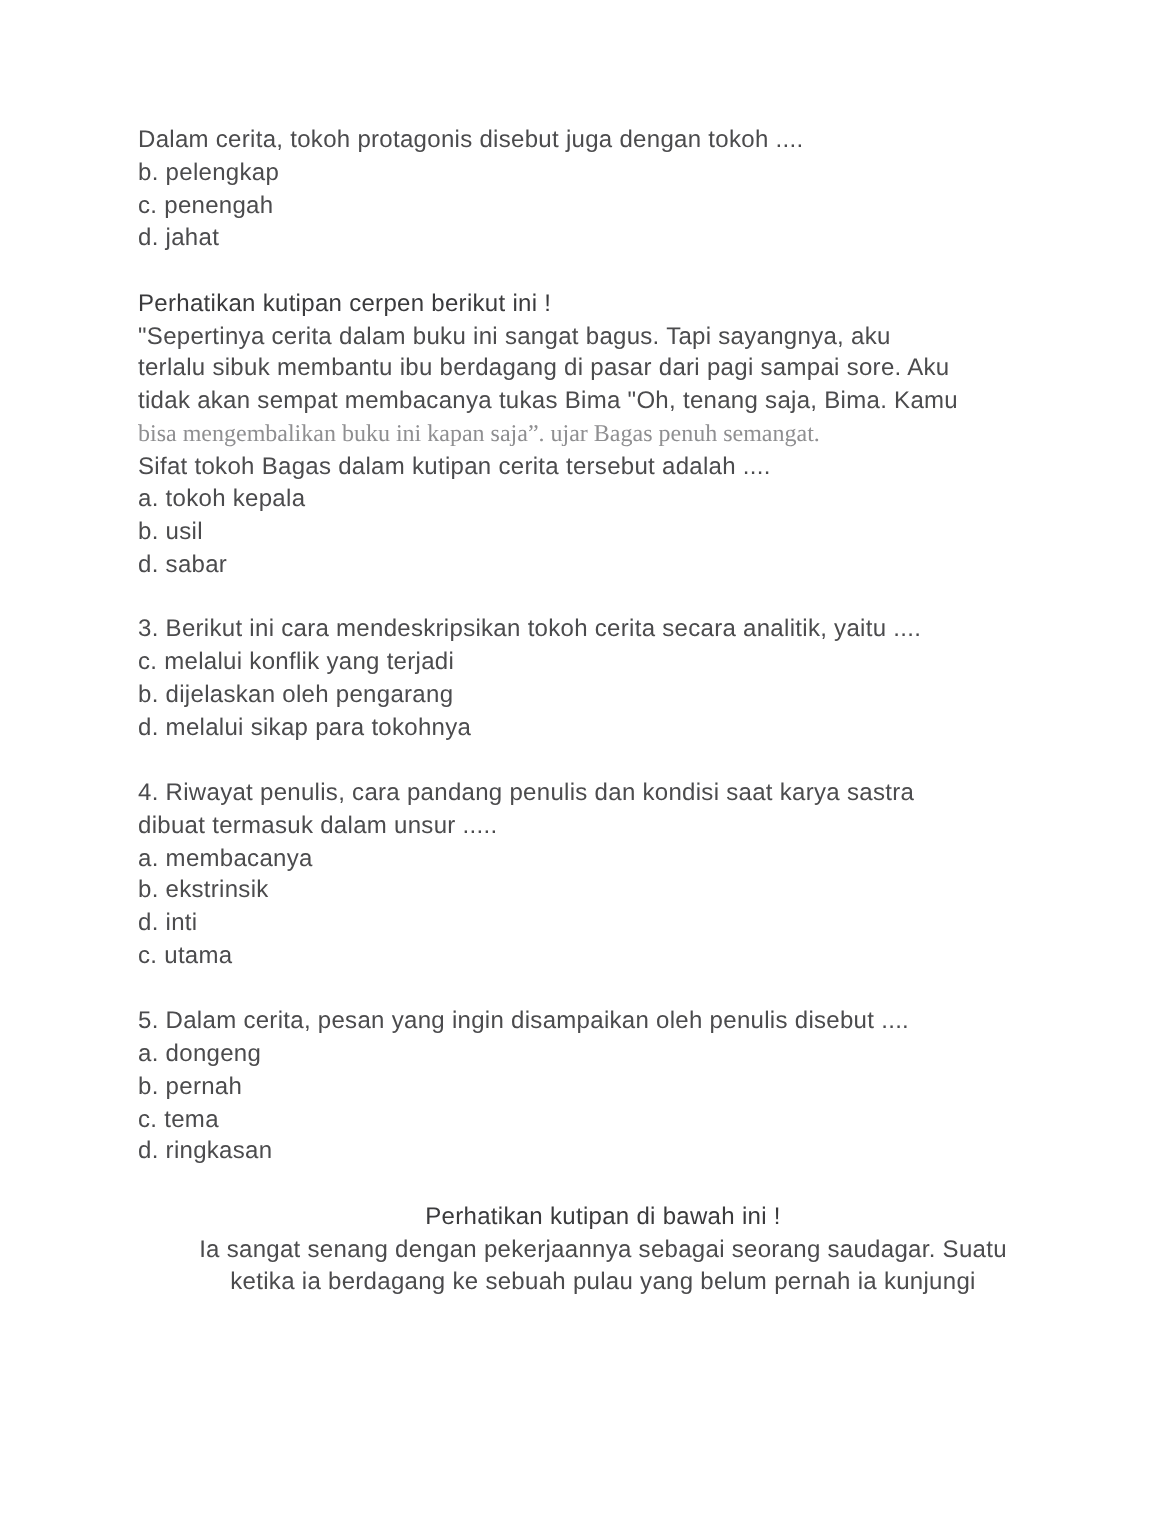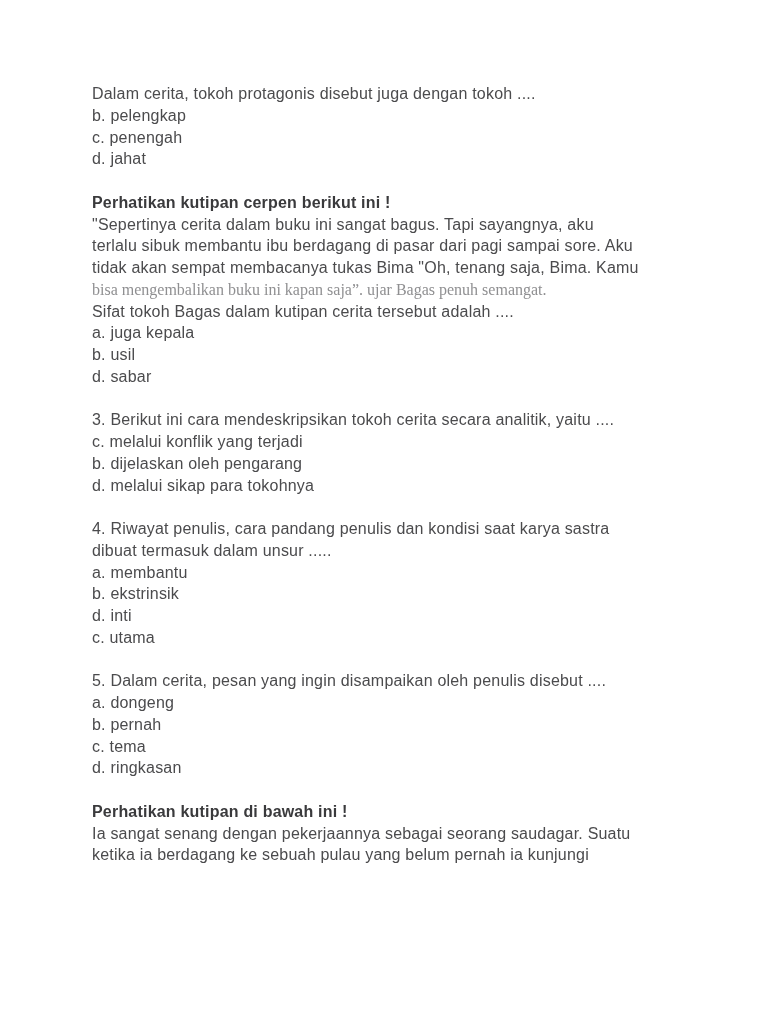--- a/index.html
+++ b/index.html
@@ -29,30 +29,31 @@
     position:absolute;
     left:92px;
     top:83px;
     width:620px;
   }
   .block{
     margin:0 0 21.75px 0;
   }
   .block:last-child{
     margin-bottom:0;
+    text-align:center;
   }
   .line{
     font-size:16px;
     line-height:21.75px;
     letter-spacing:0.2px;
     color:var(--text);
     white-space:pre;
   }
   .line.heading{
-    font-weight:700;
+    font-weight:400;
     color:var(--heading);
   }
   .line.muted{
     color:var(--muted);
     letter-spacing:0px;
     font-family:Liberation Serif, serif;
   }
 </style>
 </head>
 <body>
@@ -65,34 +66,34 @@
         <div class="line">c. penengah</div>
         <div class="line">d. jahat</div>
       </section>
       <section class="block">
         <div class="line heading">Perhatikan kutipan cerpen berikut ini !</div>
         <div class="line">"Sepertinya cerita dalam buku ini sangat bagus. Tapi sayangnya, aku</div>
         <div class="line">terlalu sibuk membantu ibu berdagang di pasar dari pagi sampai sore. Aku</div>
         <div class="line">tidak akan sempat membacanya tukas Bima "Oh, tenang saja, Bima. Kamu</div>
         <div class="line muted">bisa mengembalikan buku ini kapan saja”. ujar Bagas penuh semangat.</div>
         <div class="line">Sifat tokoh Bagas dalam kutipan cerita tersebut adalah ....</div>
-        <div class="line">a. juga kepala</div>
+        <div class="line">a. tokoh kepala</div>
         <div class="line">b. usil</div>
         <div class="line">d. sabar</div>
       </section>
       <section class="block">
         <div class="line">3. Berikut ini cara mendeskripsikan tokoh cerita secara analitik, yaitu ....</div>
         <div class="line">c. melalui konflik yang terjadi</div>
         <div class="line">b. dijelaskan oleh pengarang</div>
         <div class="line">d. melalui sikap para tokohnya</div>
       </section>
       <section class="block">
         <div class="line">4. Riwayat penulis, cara pandang penulis dan kondisi saat karya sastra</div>
         <div class="line">dibuat termasuk dalam unsur .....</div>
-        <div class="line">a. membantu</div>
+        <div class="line">a. membacanya</div>
         <div class="line">b. ekstrinsik</div>
         <div class="line">d. inti</div>
         <div class="line">c. utama</div>
       </section>
       <section class="block">
         <div class="line">5. Dalam cerita, pesan yang ingin disampaikan oleh penulis disebut ....</div>
         <div class="line">a. dongeng</div>
         <div class="line">b. pernah</div>
         <div class="line">c. tema</div>
         <div class="line">d. ringkasan</div>

